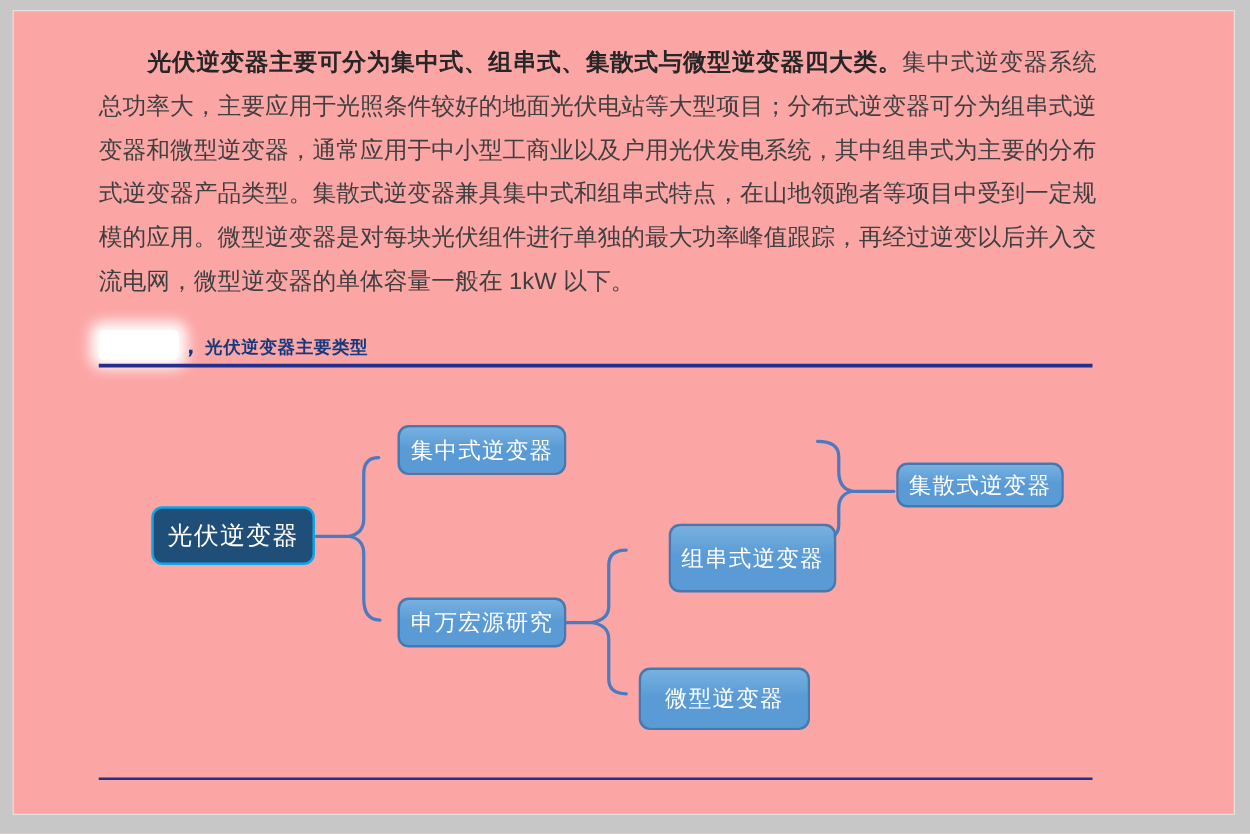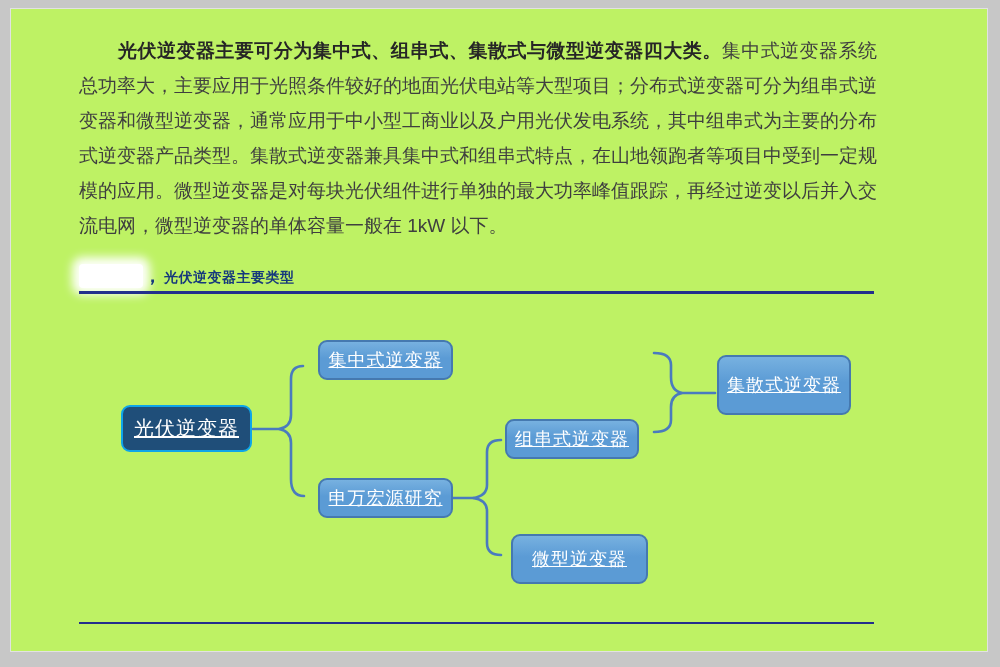--- a/index.html
+++ b/index.html
@@ -1,18 +1,18 @@
 <!DOCTYPE html>
 <html><head>
 <meta charset="utf-8">
 <style>
   html,body{margin:0;padding:0;}
   body{font-family:"Liberation Sans","DejaVu Sans",sans-serif;}
   .viewport{position:relative;width:1000px;height:667px;background:#c7c7c7;overflow:hidden;}
-  .page{position:absolute;left:10px;top:8px;width:978px;height:644px;background:#bef264;border:1px solid #e2e2e2;box-sizing:border-box;}
+  .page{position:absolute;left:10px;top:8px;width:978px;height:644px;background:#fca5a5;border:1px solid #e2e2e2;box-sizing:border-box;}
 
   
   .body-text{
     position:absolute;left:68px;top:24px;width:798px;
     font-size:19px;line-height:35px;color:#3f3f3f;
     text-align:justify;text-indent:39px;margin:0;
   }
   .body-text b{color:#262626;}
 
   
@@ -27,35 +27,35 @@
   .rule{position:absolute;left:68px;width:795px;background:#232f8c;}
   .rule-top{top:282px;height:3px;}
   .rule-bottom{top:613px;height:2px;}
 
   
   .diagram{position:absolute;left:0;top:292px;width:978px;height:330px;}
   .diagram svg{position:absolute;left:0;top:0;}
   .node{
     position:absolute;display:flex;align-items:center;justify-content:center;
     color:#ffffff;border-radius:9px;box-sizing:border-box;
-    font-size:18px;letter-spacing:1px;text-decoration:underline;
+    font-size:18px;letter-spacing:1px;
   }
   .node-root{
     left:110px;top:104px;width:131px;height:47px;
     background:#1f4e79;border:2px solid #0ea5e9;font-size:20px;
   }
   .node-child{
     background:linear-gradient(#77b1e0 0%,#5b9bd5 45%);
     border:2px solid #4579b0;
   }
   .node-centralized{left:307px;top:39px;width:135px;height:40px;}
   .node-distributed{left:307px;top:177px;width:135px;height:40px;}
-  .node-string{left:494px;top:118px;width:134px;height:40px;}
+  .node-string{left:524px;top:118px;width:134px;height:55px;}
   .node-micro{left:500px;top:233px;width:137px;height:50px;}
-  .node-hybrid{left:706px;top:54px;width:134px;height:60px;}
+  .node-hybrid{left:706px;top:69px;width:134px;height:36px;}
 
   
   .source-line{
     position:absolute;left:69px;top:624px;
     font-size:15px;color:#16397c;letter-spacing:0.5px;
   }
 </style>
 </head>
 <body>
 

